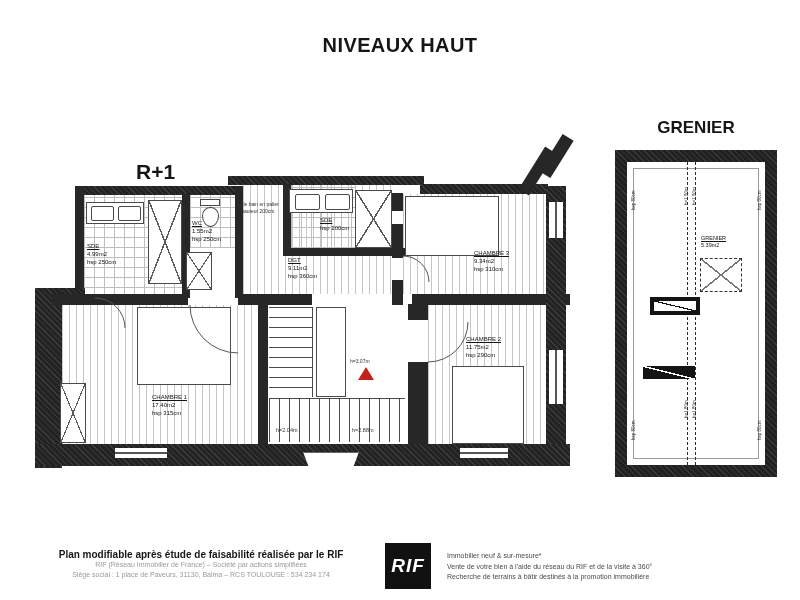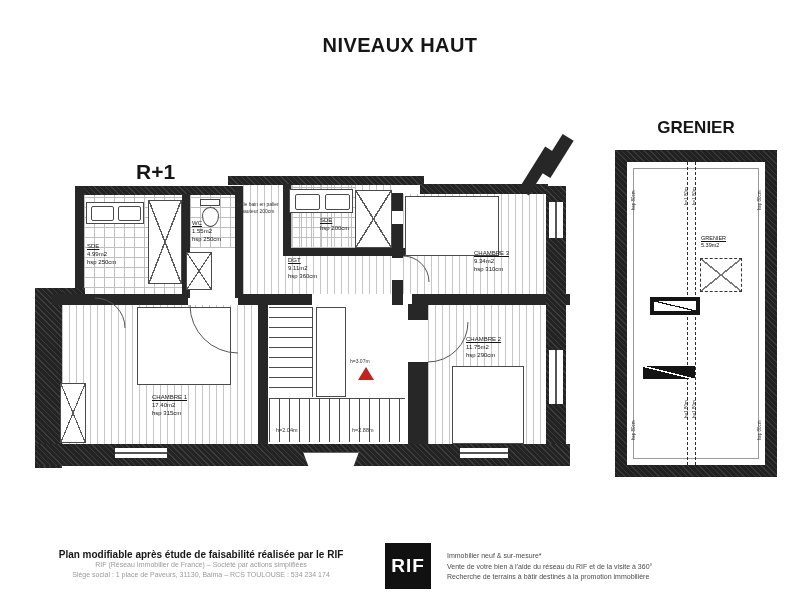--- a/index.html
+++ b/index.html
@@ -38,21 +38,21 @@
        border-right:8px solid transparent;border-bottom:13px solid #c2231d;}
   .dashline{position:absolute;width:0;border-left:1px dashed #2b2b2b;}
   .dashbox{position:absolute;border:1px dashed #333;box-sizing:border-box;background-image:
       linear-gradient(to top right,transparent 48.5%,#777 48.5% 51.5%,transparent 51.5%),
       linear-gradient(to bottom right,transparent 48.5%,#777 48.5% 51.5%,transparent 51.5%);}
   .footer-left{position:absolute;left:40px;top:549px;width:322px;text-align:center;}
   .footer-left .bold{font-size:10px;font-weight:700;color:#161616;white-space:nowrap;}
   .footer-left .small{font-size:7px;color:#9a9a9a;white-space:nowrap;line-height:1.45;}
   .logo{position:absolute;left:385px;top:543px;width:46px;height:46px;background:#111;
         display:flex;align-items:center;justify-content:center;color:#fff;
-        font-size:19px;font-weight:700;letter-spacing:1px;}
+        font-size:19px;font-weight:700;letter-spacing:1px;font-style:italic;}
   .footer-right{position:absolute;left:447px;top:551px;font-size:7px;color:#4a4a4a;
                 line-height:1.5;white-space:nowrap;}
 </style>
 </head>
 <body>
 
 <div class="canvas">
 
   <div class="main-title">NIVEAUX HAUT</div>
   <div class="r1-title">R+1</div>

